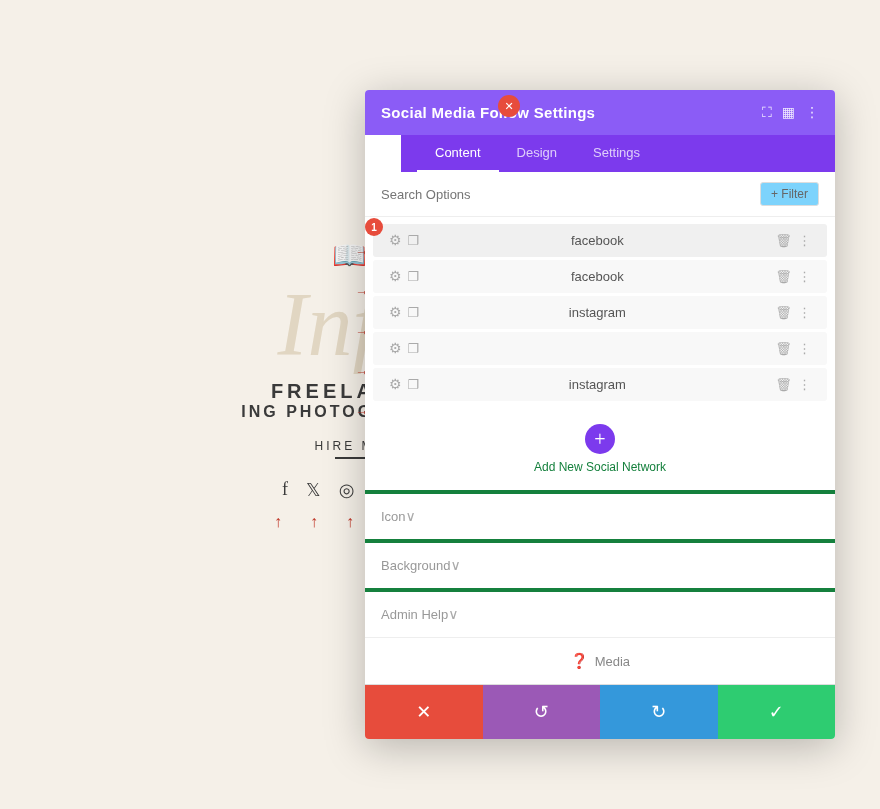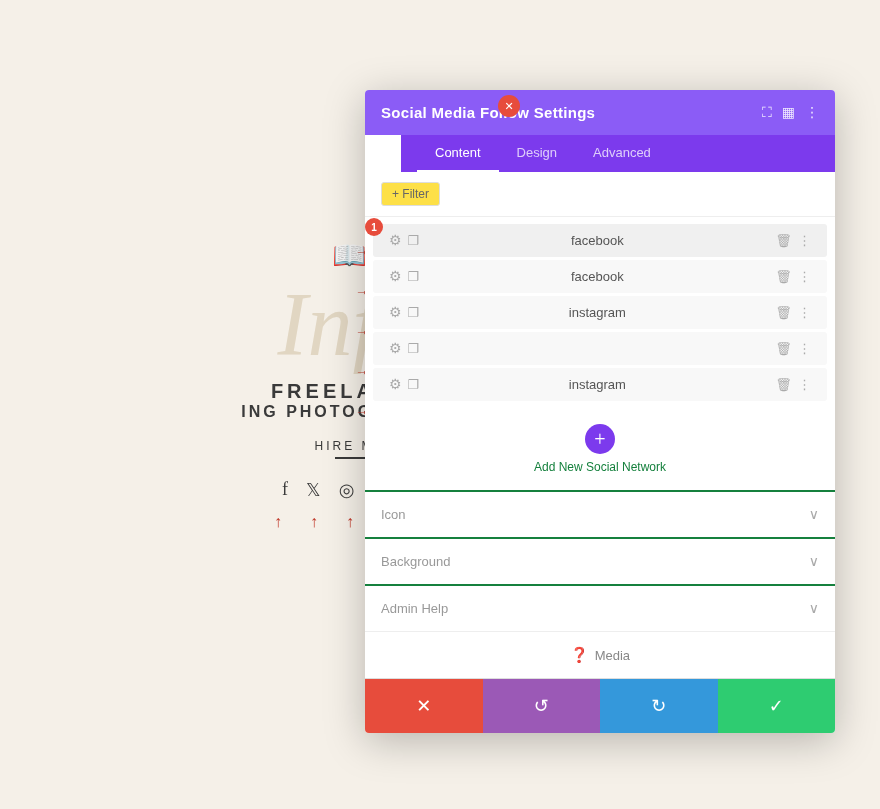--- a/index.html
+++ b/index.html
@@ -212,21 +212,21 @@
       display: flex;
       align-items: center;
       gap: 4px;
       padding: 4px 10px;
       border: 1px solid #ddd;
       border-radius: 3px;
       font-size: 12px;
       color: #666;
       font-family: 'Arial', sans-serif;
       cursor: pointer;
-      background: #fde047;
+      background: #7dd3fc;
     }
 
     
     .network-list {
       padding: 4px 0;
     }
 
     .network-item {
       display: flex;
       align-items: center;
@@ -327,25 +327,24 @@
     }
 
     .add-label {
       font-size: 12px;
       color: #15803d;
       font-family: 'Arial', sans-serif;
     }
 
     
     .collapsible-section {
-      border-top: 2px solid #15803d;
+      border-top: 4px solid #15803d;
       padding: 14px 16px;
       display: flex;
       align-items: center;
-      justify-content: space-between;
       cursor: pointer;
     }
 
     .collapsible-label {
       font-size: 13px;
       color: #999;
       font-family: 'Arial', sans-serif;
     }
 
     .chevron-down {
@@ -489,26 +488,27 @@
     <div class="panel-header-icons">
       <span class="panel-header-icon">⛶</span>
       <span class="panel-header-icon">▦</span>
       <span class="panel-header-icon">⋮</span>
     </div>
   </div>
 
   <div class="panel-tabs">
     <div class="panel-tab active">Content</div>
     <div class="panel-tab">Design</div>
-    <div class="panel-tab">Advanced</div>
+    <div class="panel-tab">Settings</div>
   </div>
 
   <div class="panel-body">
 
     <div class="search-bar">
+      <input class="search-input" type="text" placeholder="Search Options" style="">
       <button class="filter-btn">+ Filter</button>
     </div>
 
     <div class="network-list">
 
       <div class="network-item">
         <div class="badge-1">1</div>
         <div class="network-icons">
           <span class="gear-icon-sm">⚙</span>
           <span class="copy-icon-sm">❐</span>

